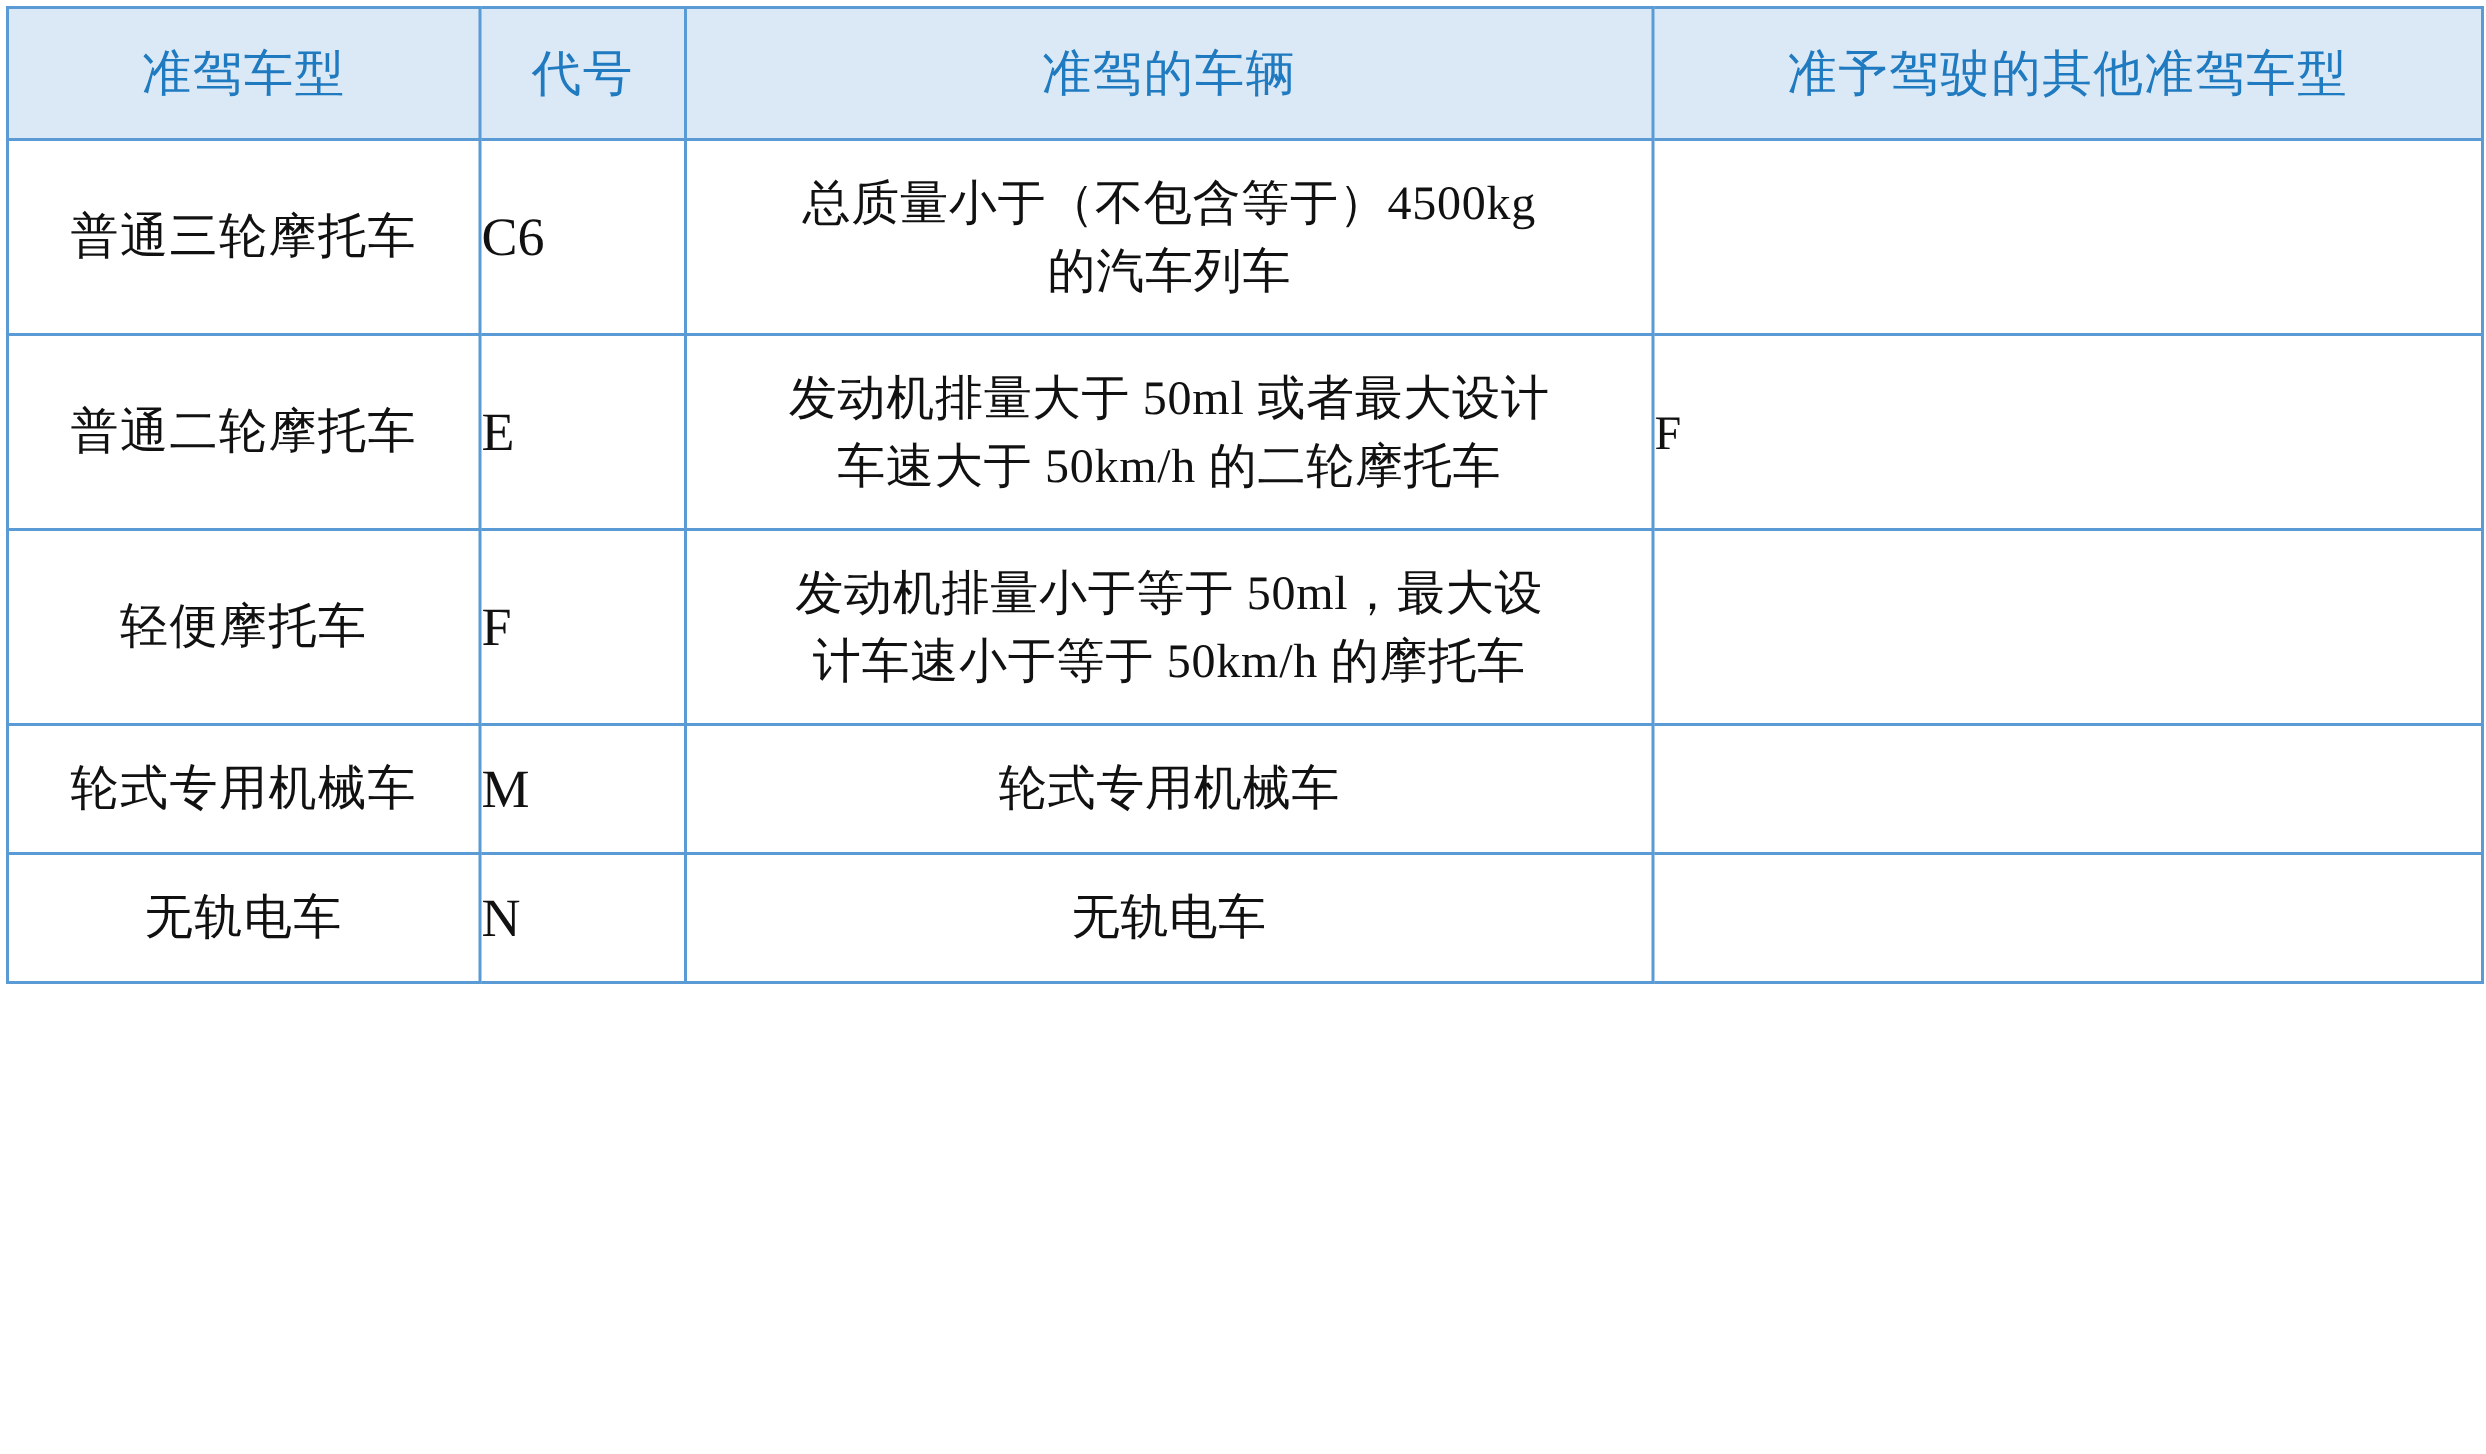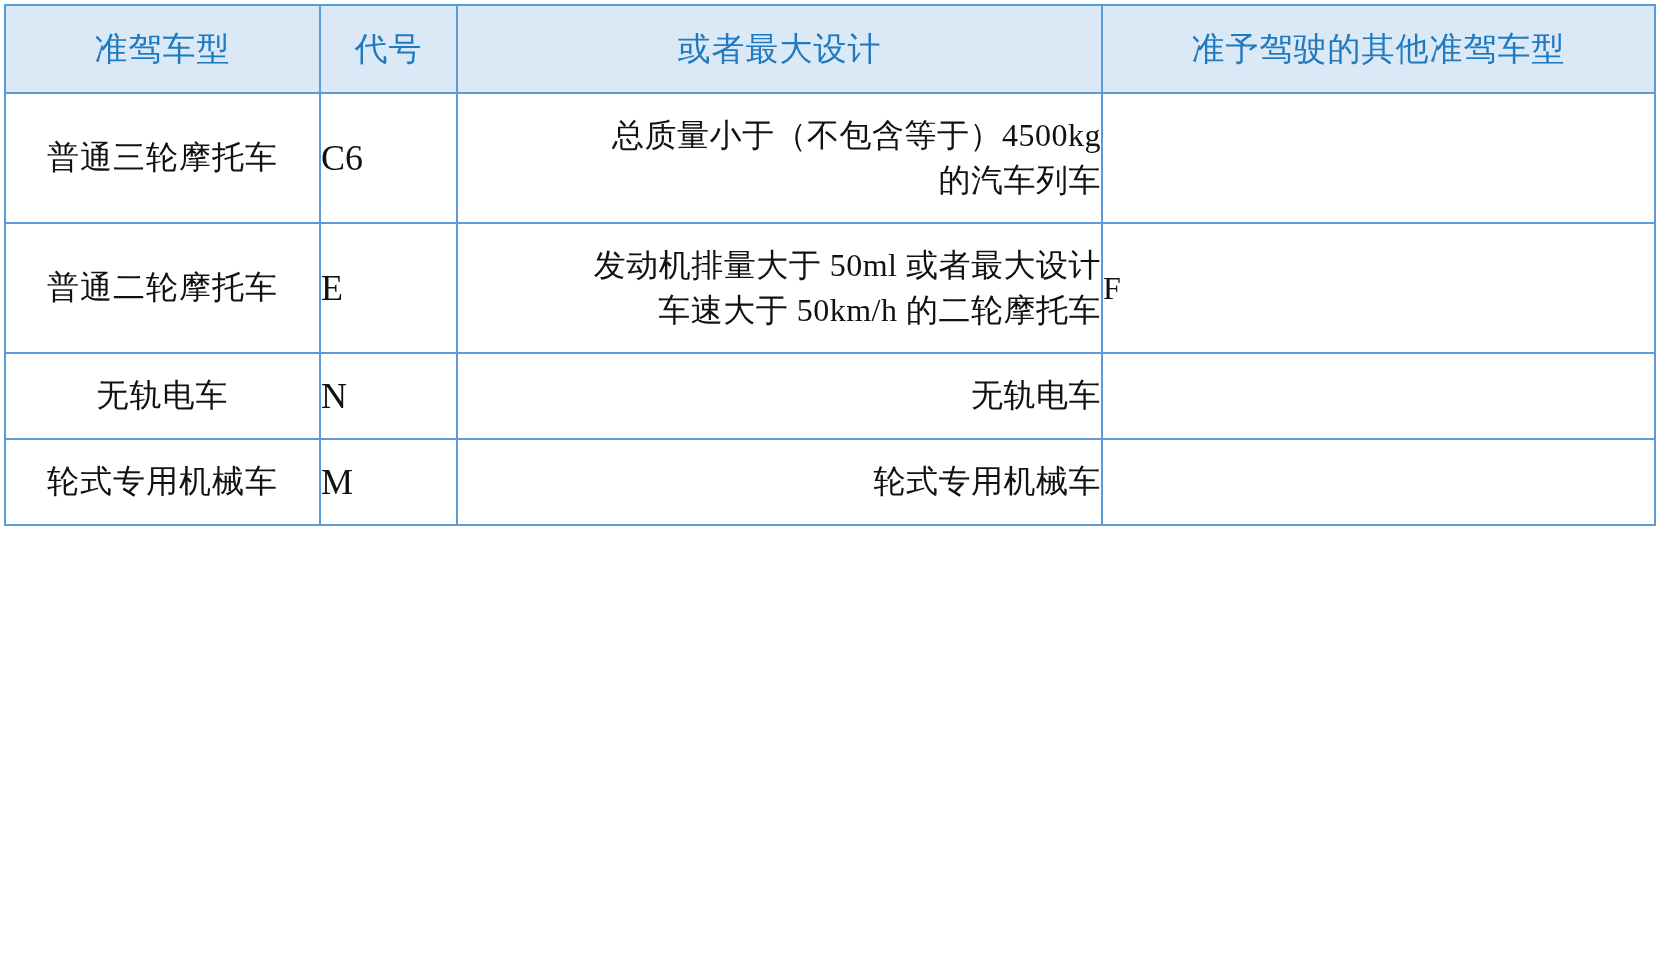--- a/index.html
+++ b/index.html
@@ -51,21 +51,21 @@
   td.type {
     text-align: center;
     padding: 0 6px;
     letter-spacing: 1px;
   }
   td.code {
     text-align: left;
     font-size: 36px;
   }
   td.desc {
-    text-align: right;
+    text-align: center;
     padding: 10px 14px 10px 22px;
     line-height: 1.42;
     letter-spacing: 0.5px;
     margin-top: 32px;
   }
   td.other {
     text-align: left;
     padding: 10px 14px 10px 22px;
     letter-spacing: 0.5px;
   }
@@ -82,21 +82,21 @@
     <colgroup>
       <col class="c-type">
       <col class="c-code">
       <col class="c-desc">
       <col class="c-other">
     </colgroup>
     <thead>
       <tr>
         <th>准驾车型</th>
         <th>代号</th>
-        <th>或者最大设计</th>
+        <th>准驾的车辆</th>
         <th>准予驾驶的其他准驾车型</th>
       </tr>
     </thead>
     <tbody>
       <tr class="r-tall">
         <td class="type">普通三轮摩托车</td>
         <td class="code">C6</td>
         <td class="desc">
           <span class="desc-line">总质量小于（不包含等于）4500kg</span>
           <span class="desc-line">的汽车列车</span>
@@ -105,31 +105,40 @@
       </tr>
       <tr class="r-mid">
         <td class="type">普通二轮摩托车</td>
         <td class="code">E</td>
         <td class="desc">
           <span class="desc-line">发动机排量大于 50ml 或者最大设计</span>
           <span class="desc-line">车速大于 50km/h 的二轮摩托车</span>
         </td>
         <td class="other">F</td>
       </tr>
-      <tr class="r-short">
-        <td class="type">无轨电车</td>
-        <td class="code">N</td>
+      <tr class="r-mid">
+        <td class="type">轻便摩托车</td>
+        <td class="code">F</td>
         <td class="desc">
-          <span class="desc-line">无轨电车</span>
+          <span class="desc-line">发动机排量小于等于 50ml，最大设</span>
+          <span class="desc-line">计车速小于等于 50km/h 的摩托车</span>
         </td>
         <td class="other"></td>
       </tr>
       <tr class="r-short">
         <td class="type">轮式专用机械车</td>
         <td class="code">M</td>
         <td class="desc">
           <span class="desc-line">轮式专用机械车</span>
         </td>
         <td class="other"></td>
       </tr>
+      <tr class="r-short">
+        <td class="type">无轨电车</td>
+        <td class="code">N</td>
+        <td class="desc">
+          <span class="desc-line">无轨电车</span>
+        </td>
+        <td class="other"></td>
+      </tr>
     </tbody>
   </table>
 </div>
 
 </body></html>

